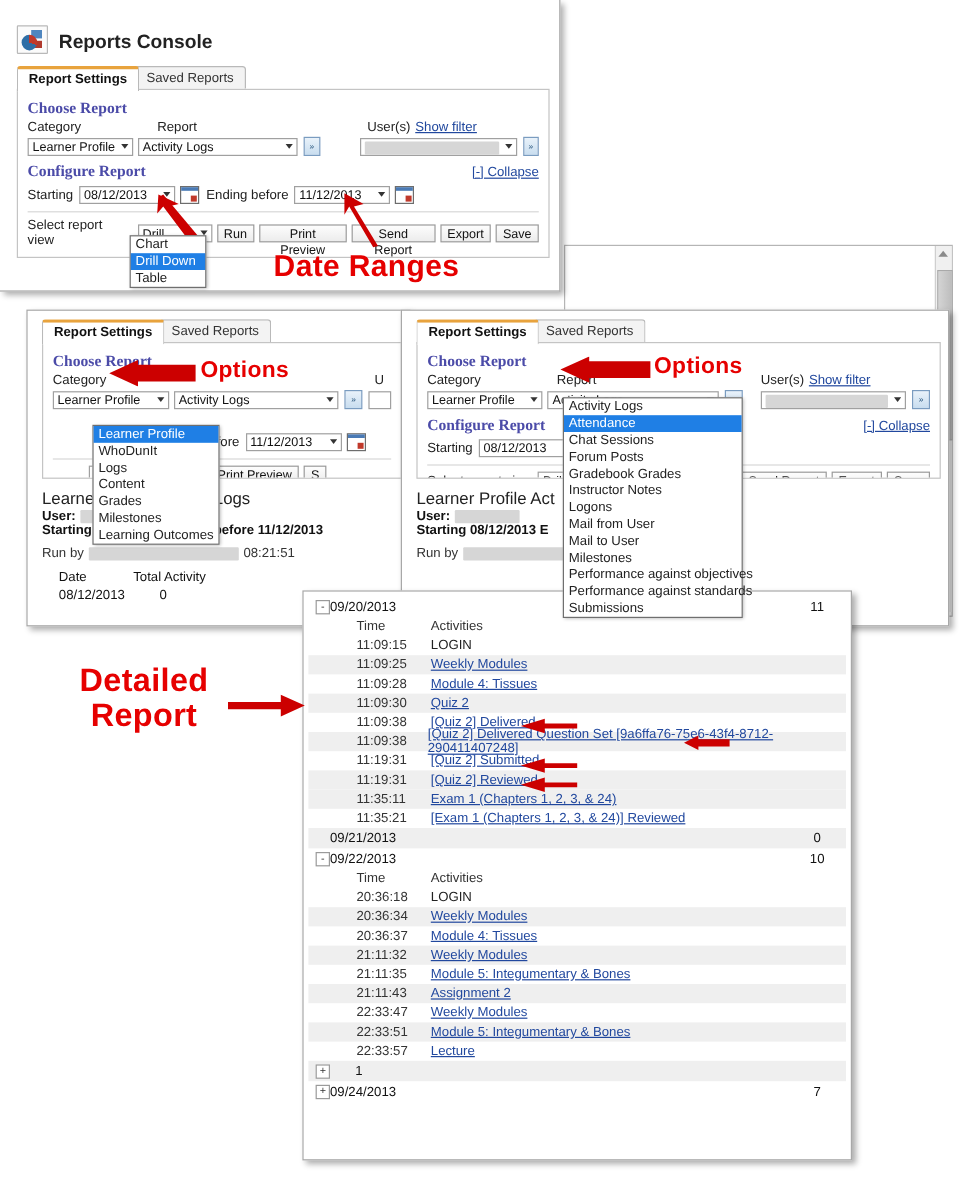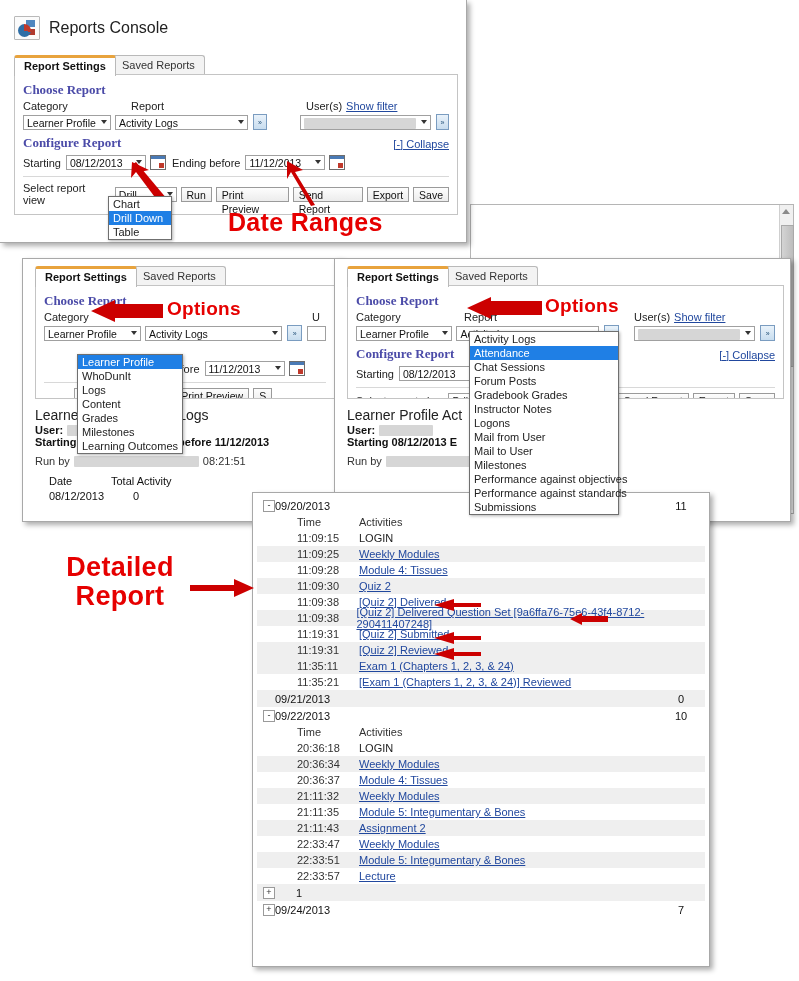--- a/index.html
+++ b/index.html
@@ -5,21 +5,21 @@
   html,body{margin:0;padding:0;background:#ffffff;}
   body{width:799px;height:981px;position:relative;overflow:hidden;
        font-family:"Liberation Sans","DejaVu Sans",sans-serif;
        font-size:11px;color:#222;-webkit-font-smoothing:antialiased;}
 
   .panel{position:absolute;background:#fff;border:1px solid #a8a8a8;
          box-shadow:3px 3px 5px rgba(0,0,0,.32);}
 
   
   #panel-main{left:0px;top:0px;width:466px;height:242px;border-top:none;border-left:none;}
-  .console-head{display:flex;align-items:center;gap:9px;padding:11px 0 0 14px;height:34px;}
+  .console-head{display:flex;align-items:flex-end;gap:9px;padding:11px 0 0 14px;height:34px;font-weight:bold;}
   .app-icon{width:24px;height:22px;border:1px solid #b9b9b9;background:#fbfbfb;
             position:relative;flex:none;border-radius:1px;}
   .app-icon .pie{position:absolute;left:3px;top:7px;width:13px;height:13px;border-radius:50%;
      background:conic-gradient(#c0392b 0 30%, #2e6ea6 30% 100%);}
   .app-icon .bar{position:absolute;left:11px;top:3px;width:9px;height:7px;background:#4f86bf;}
   .app-icon .sq{position:absolute;left:11px;top:12px;width:9px;height:6px;background:#b03a2e;}
   .console-title{font-size:16px;color:#222;font-family:"Liberation Sans",sans-serif;}
 
   .tabstrip{position:relative;height:19px;margin:10px 0 0 14px;}
   .tab{position:absolute;top:0;height:18px;line-height:18px;padding:0 9px;font-size:11px;
@@ -38,21 +38,21 @@
   .sel .car{position:absolute;right:3px;top:4px;border-left:3px solid transparent;
             border-right:3px solid transparent;border-top:4px solid #333;}
   .sqbtn{width:14px;height:14px;border:1px solid #7a9cc0;background:linear-gradient(#e9f2fa,#c8ddef);
          font-size:7px;color:#24527a;display:flex;align-items:center;justify-content:center;}
   .redact{background:#d6d6d6;height:11px;border-radius:1px;filter:blur(0.6px);}
   .link{color:#21489e;text-decoration:underline;font-size:11px;}
   .calbtn{width:14px;height:13px;border:1px solid #6d6d6d;background:#fff;position:relative;}
   .calbtn::before{content:"";position:absolute;left:0;top:0;right:0;height:3px;background:#4a7ab5;}
   .calbtn::after{content:"";position:absolute;right:1px;bottom:1px;width:5px;height:5px;background:#c0392b;}
   .btn{border:1px solid #9a9a9a;background:linear-gradient(#fdfdfd,#ececec);height:15px;
-       line-height:14px;font-size:10.5px;padding:0 5px;color:#111;margin-left:4px;box-sizing:border-box;}
+       line-height:14px;font-size:10.5px;padding:0 5px;color:#111;margin-left:4px;box-sizing:border-box;text-align:center;}
   .hr{border-top:1px solid #d8d8d8;margin:6px 0 5px;}
 
   .dropmenu{position:absolute;border:1px solid #6f6f6f;background:#fff;z-index:40;
             font-size:11px;box-shadow:1px 1px 3px rgba(0,0,0,.3);}
   .dropmenu div{padding:0 4px;height:14px;line-height:14px;white-space:nowrap;}
   .dropmenu div.hl{background:#1f7fe5;color:#fff;}
 
   .note{position:absolute;color:#e60000;font-weight:bold;
         font-family:"Liberation Sans",sans-serif;letter-spacing:.3px;}
   .arrow{position:absolute;}

